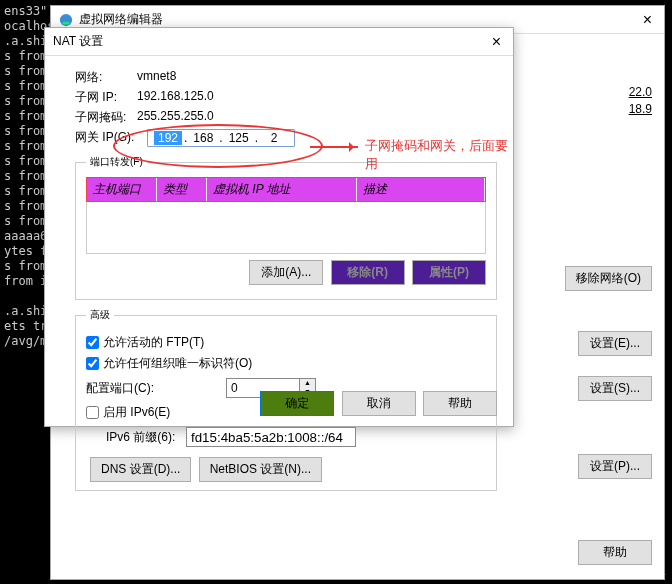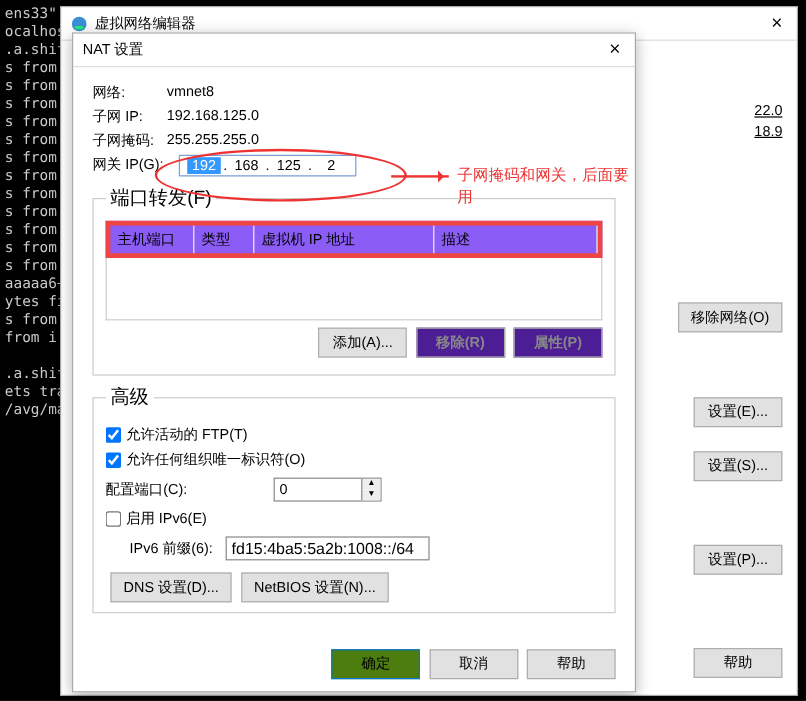--- a/index.html
+++ b/index.html
@@ -1,40 +1,40 @@
 <!DOCTYPE html>
 <html><head>
 <meta charset="utf-8">
 <style>
 * { box-sizing: border-box; margin: 0; padding: 0; }
 body { font-family: "Microsoft YaHei", sans-serif; font-size: 12px; background: #000; width: 672px; height: 584px; overflow: hidden; position: relative; }
 .terminal { position: absolute; inset: 0; background: #000; color: #ccc; font-family: monospace; font-size: 12px; padding: 4px; white-space: pre; line-height: 15px; }
 .watermark { position: absolute; right: 6px; bottom: 4px; color: #555; font-family: monospace; font-size: 11px; }
 .window { position: absolute; background: #fff; border: 1px solid #aaa; box-shadow: 0 3px 12px rgba(0,0,0,.3); }
 .win1 { left: 50px; top: 5px; width: 615px; height: 575px; }
-.win2 { left: 60px; top: 27px; width: 470px; height: 550px; z-index: 10; }
+.win2 { left: 44px; top: 27px; width: 470px; height: 400px; z-index: 10; }
 .titlebar { display: flex; align-items: center; padding: 4px 8px; border-bottom: 1px solid #ddd; height: 28px; }
 .titlebar .icon { width: 14px; height: 14px; margin-right: 6px; display: inline-block; }
 .titlebar .title { flex: 1; font-size: 12px; }
 .titlebar .close { font-size: 16px; cursor: pointer; padding: 0 4px; font-family: Arial; }
-.dlg-body { padding: 10px 16px; }
+.dlg-body { padding: 10px 16px; margin-left: 14px; }
 .info-row { margin: 3px 0; display: flex; }
 .info-row .lbl { width: 62px; }
 .ip-editor { display: inline-flex; align-items: center; border: 1px solid #7a9fd4; padding: 1px 6px; border-radius: 1px; }
 .ip-editor .seg { width: 28px; text-align: center; }
 .ip-editor .sel { background: #3399ff; color: #fff; padding: 0 2px; }
 .ip-editor .dot { padding: 0 2px; }
 .circle { position: absolute; border: 2px solid #e33; border-radius: 50%; }
 .circ1 { left: 68px; top: 96px; width: 210px; height: 44px; }
 .arrow-line { position: absolute; left: 265px; top: 118px; width: 48px; height: 2px; background: #e33; }
 .arrow-line::after { content: ""; position: absolute; right: -1px; top: -4px; border: 5px solid transparent; border-left-color: #e33; }
 .annot { position: absolute; left: 320px; top: 109px; color: #e33; font-size: 13px; }
 fieldset { border: 1px solid #ccc; margin: 8px 0; padding: 8px 10px; }
-legend { padding: 0 4px; font-size: 16px; }
-.table-head { border: 4px solid #ef4444; background: #8b5cf6; display: flex; padding: 0; }
+legend { padding: 0 4px; font-size: 10px; }
+.table-head { border: 1px solid #ef4444; background: #d946ef; display: flex; padding: 0; font-style: italic; }
 .th { padding: 3px 6px; border-right: 1px solid #eee; }
 .th1 { width: 70px; } .th2 { width: 50px; } .th3 { width: 150px; } .th4 { flex: 1; }
 .table-body { border: 1px solid #ccc; border-top: none; height: 52px; background: #fff; }
 .btnrow { text-align: right; margin: 6px 0; }
 .btn { display: inline-block; min-width: 74px; padding: 3px 10px; border: 1px solid #adadad; background: #e1e1e1; margin-left: 4px; text-align: center; cursor: pointer; font-size: 12px; }
 .btn.disabled { color: #888; background: #4c1d95; font-weight: bold; }
 .btn.primary { border-color: #0078d7; background: #4d7c0f; }
 .chk { margin: 4px 0; display: flex; align-items: center; }
 .chk input { margin-right: 4px; }
 .fld { display: flex; align-items: center; margin: 6px 0; }
@@ -84,21 +84,21 @@
           <rect x="4" y="10" width="8" height="3" fill="#2e7" rx="1"></rect>
         </svg>
     </span>
     <span class="title">虚拟网络编辑器</span>
     <span class="close">×</span>
   </div>
   <div class="side-stub" style="top:76px">
     <div class="stub-row">22.0</div>
     <div class="stub-row">18.9</div>
   </div>
-  <div class="side-stub" style="top:246px"><span class="btn">移除网络(O)</span></div>
+  <div class="side-stub" style="top:260px"><span class="btn">移除网络(O)</span></div>
   <div class="side-stub" style="top:325px"><span class="btn">设置(E)...</span></div>
   <div class="side-stub" style="top:448px"><span class="btn">设置(P)...</span></div>
   <div class="side-stub" style="top:370px"><span class="btn">设置(S)...</span></div>
   <div class="side-stub" style="bottom:14px"><span class="btn">帮助</span></div>
 </div>
 
 <div class="window win2">
   <div class="titlebar">
     <span class="title">NAT 设置</span>
     <span class="close">×</span>

